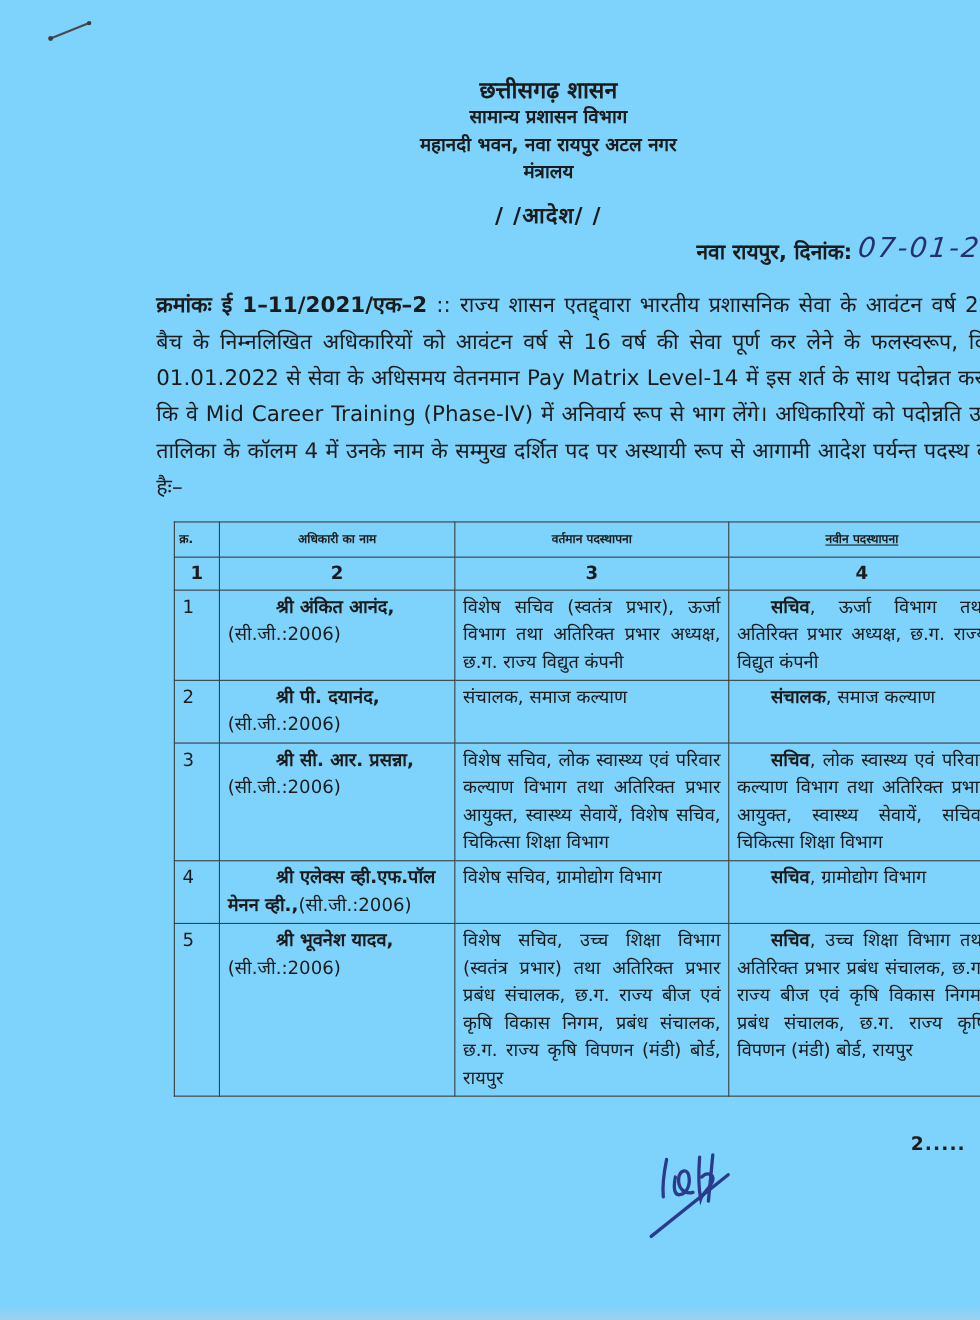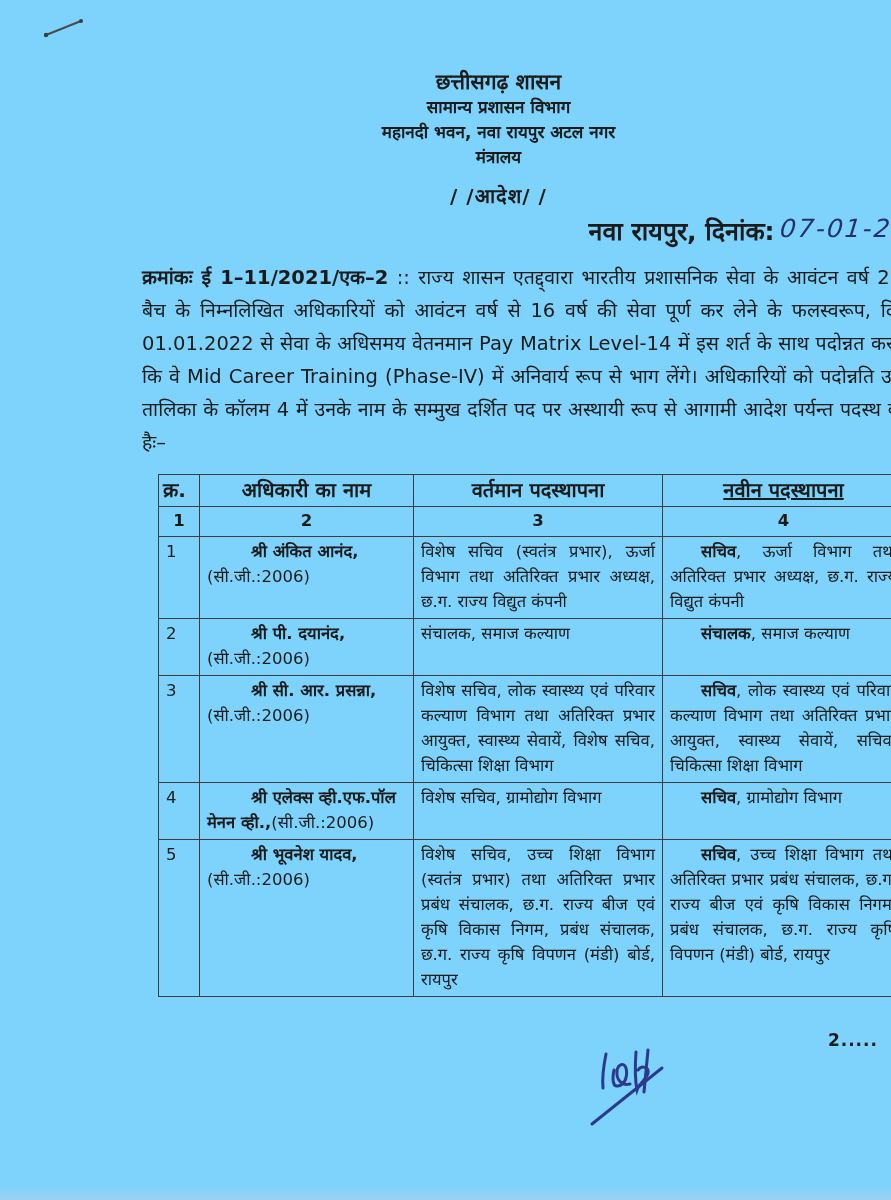--- a/index.html
+++ b/index.html
@@ -21,21 +21,21 @@
   }
   .doc-header{ text-align:center; padding-top:70px; margin-left:26px; font-weight:bold; }
   .doc-header .h-line{ font-size:17px; line-height:25px; }
   .doc-header .h-line.big{ font-size:21px; }
   .order-heading{ font-size:20px; font-weight:bold; margin-top:12px; letter-spacing:1px; }
 
   .dateline{
     position:relative; text-align:right; margin-top:4px; padding-right:0;
     white-space:nowrap; height:34px;
   }
-  .dateline .place-label{ font-weight:bold; font-size:25px; vertical-align:middle;margin-left:28px; }
+  .dateline .place-label{ font-weight:bold; font-size:19px; vertical-align:middle;margin-left:28px; }
   .handwritten-date{
     display:inline-block; vertical-align:middle;
     font-size:25px; font-style:italic; font-weight:500;
     letter-spacing:2px; color:#27306b;
     transform:skewX(-6deg) translateY(-2px);
     margin-right:-14px; 
   }
 
   .order-para{
     margin:14px 5px 0 102px; width:785px;
@@ -54,21 +54,21 @@
   table.postings th, table.postings td{
     border:1.6px solid #3d3d3d;
     padding:2px 7px 4px 7px;
     vertical-align:top;
     overflow:hidden;
   }
   th.col-sn{ width:32px; }
   th.col-name{ width:205px; }
   th.col-current{ width:240px; }
   th.col-new{ width:233px;text-decoration:underline; }
-  tr.header-row th{ font-size:20px; font-weight:bold; text-align:center; padding:3px 4px; }
+  tr.header-row th{ font-size:11px; font-weight:bold; text-align:center; padding:3px 4px; }
   tr.header-row th:first-child{ text-align:left; }
   tr.colnum-row td{ text-align:center; font-weight:bold; padding:1px 4px 3px; }
   td.sn{ text-align:left; padding-left:9px; }
   td.name{ padding-left:10px; }
   td.name .nm{ display:block; font-weight:bold;margin-left:44px; }
   td.name .batch{ display:block; }
   td.name.inline-batch .nm{ display:inline; }
   td.name.inline-batch .batch{ display:inline; }
   td.cur, td.new{ text-align:justify; }
   td.new .new-bold{ font-weight:bold;margin-left:31px; }

